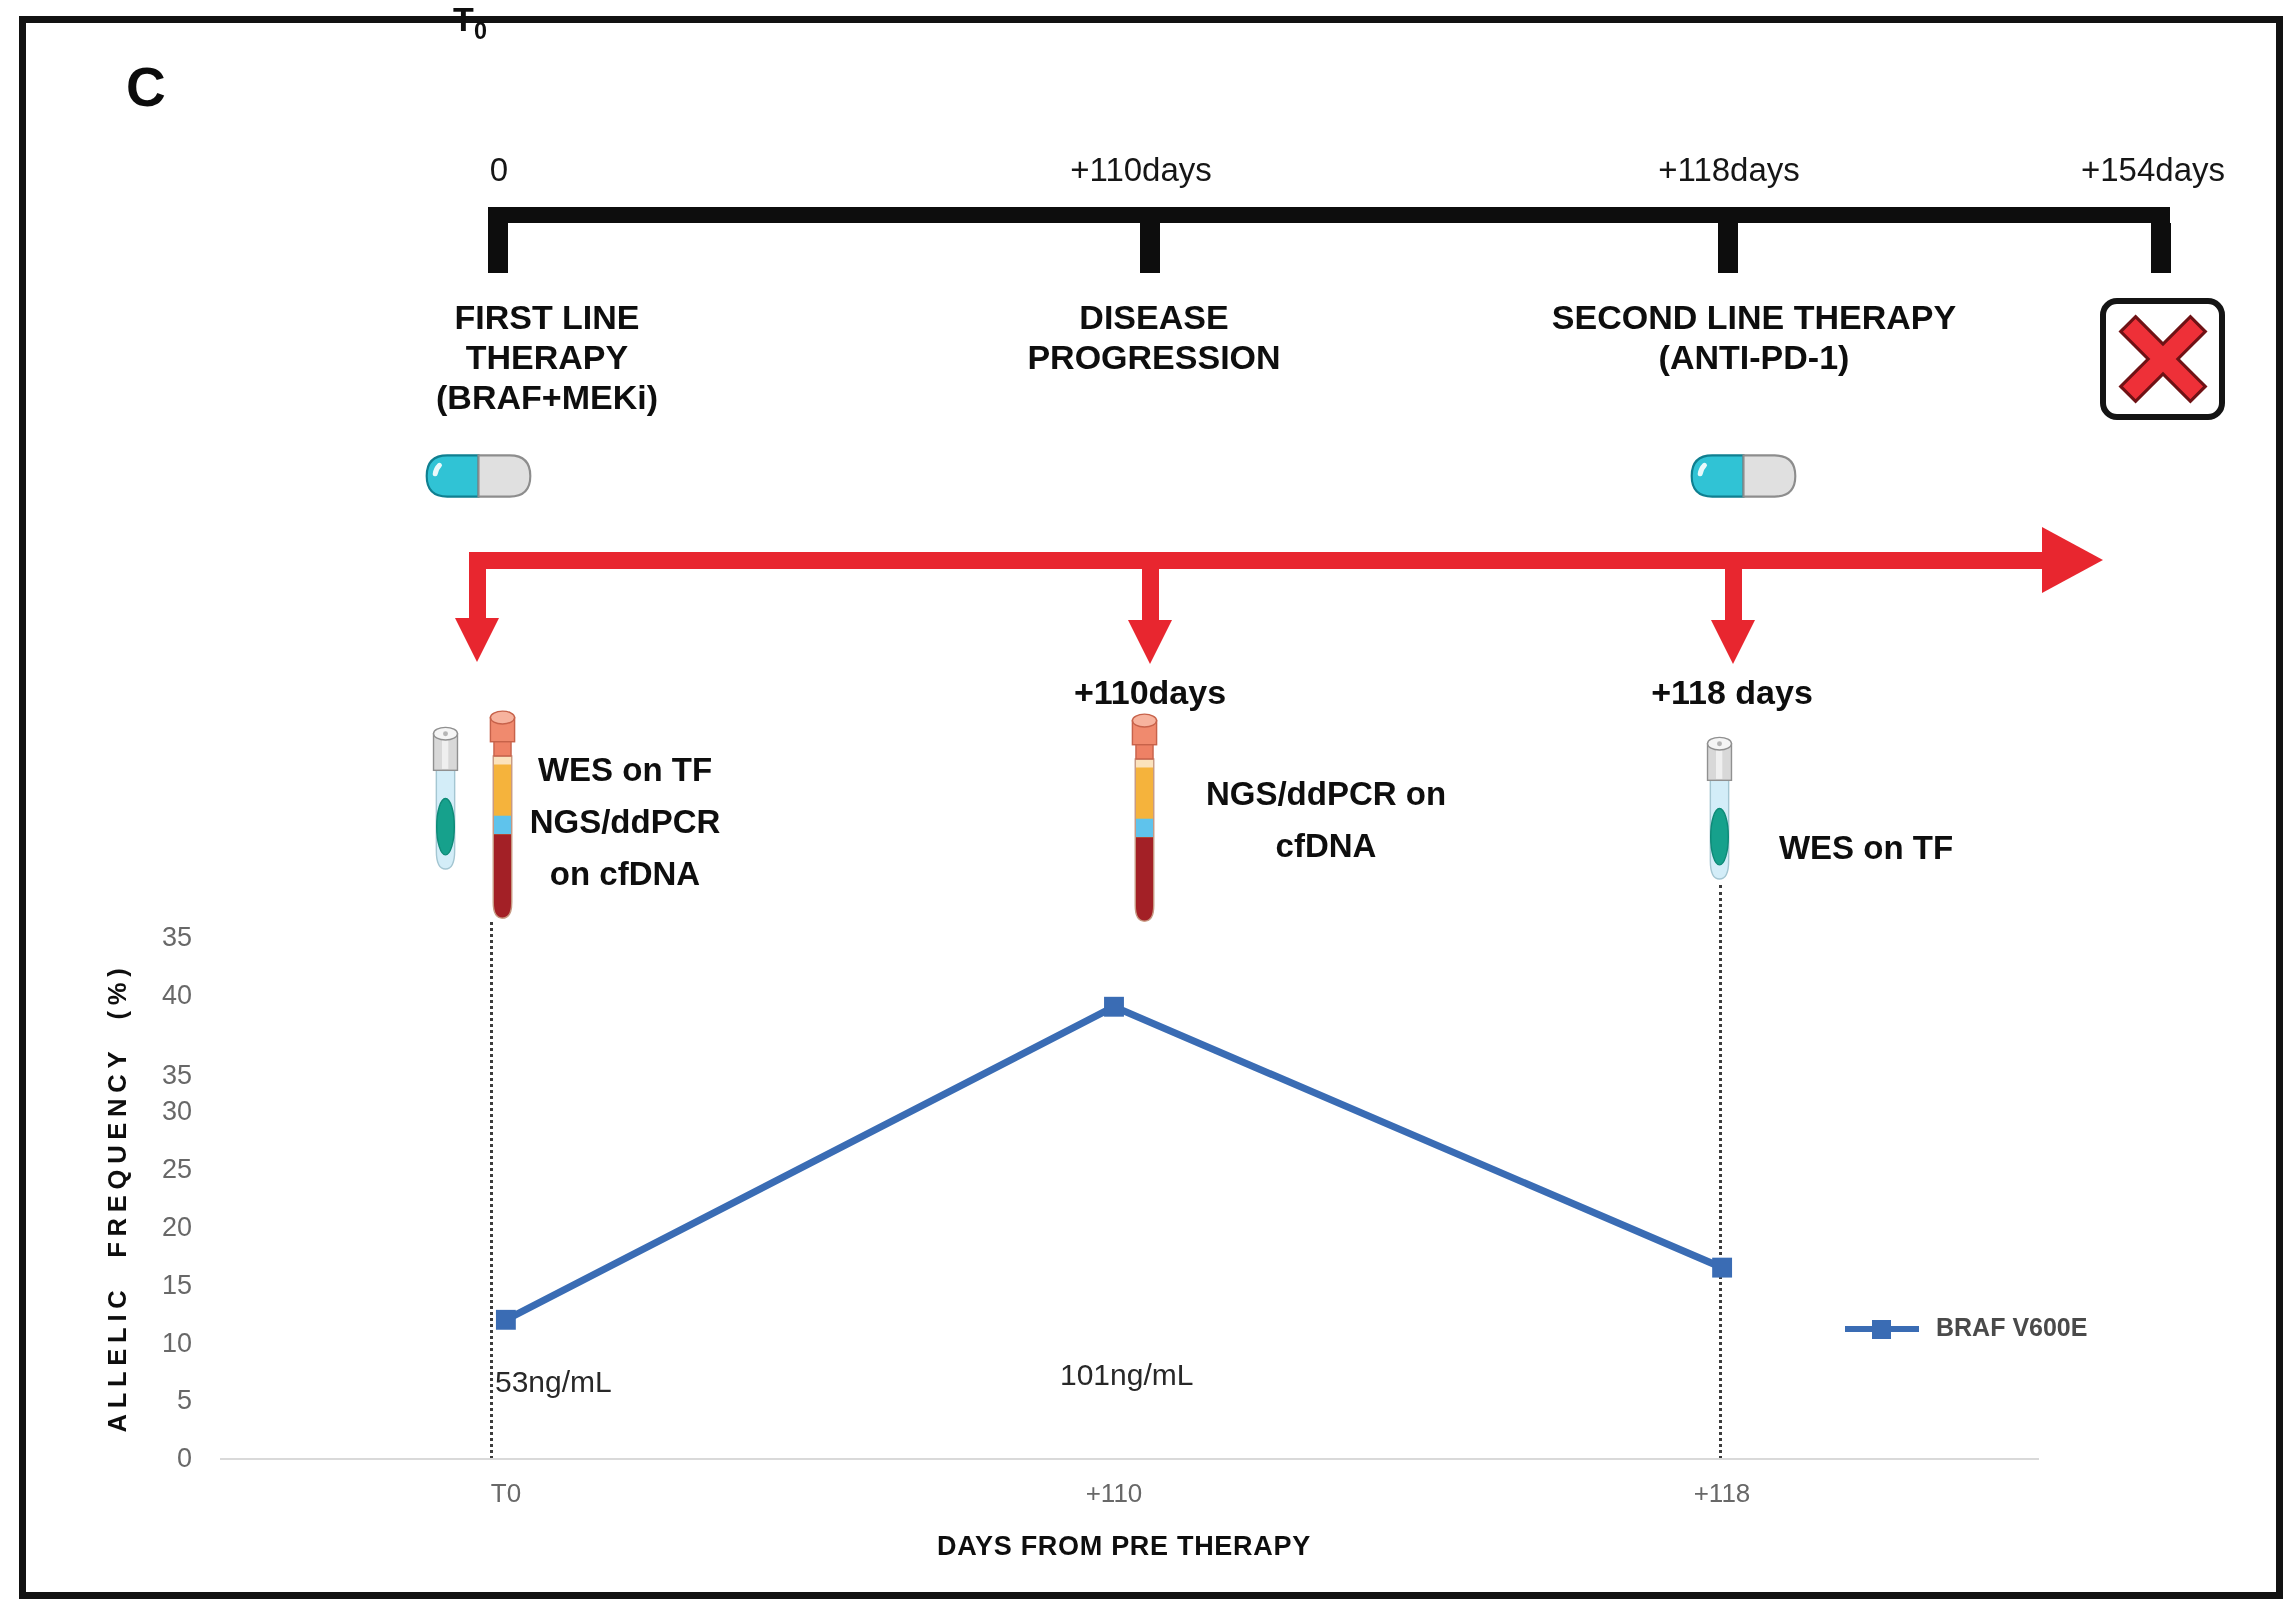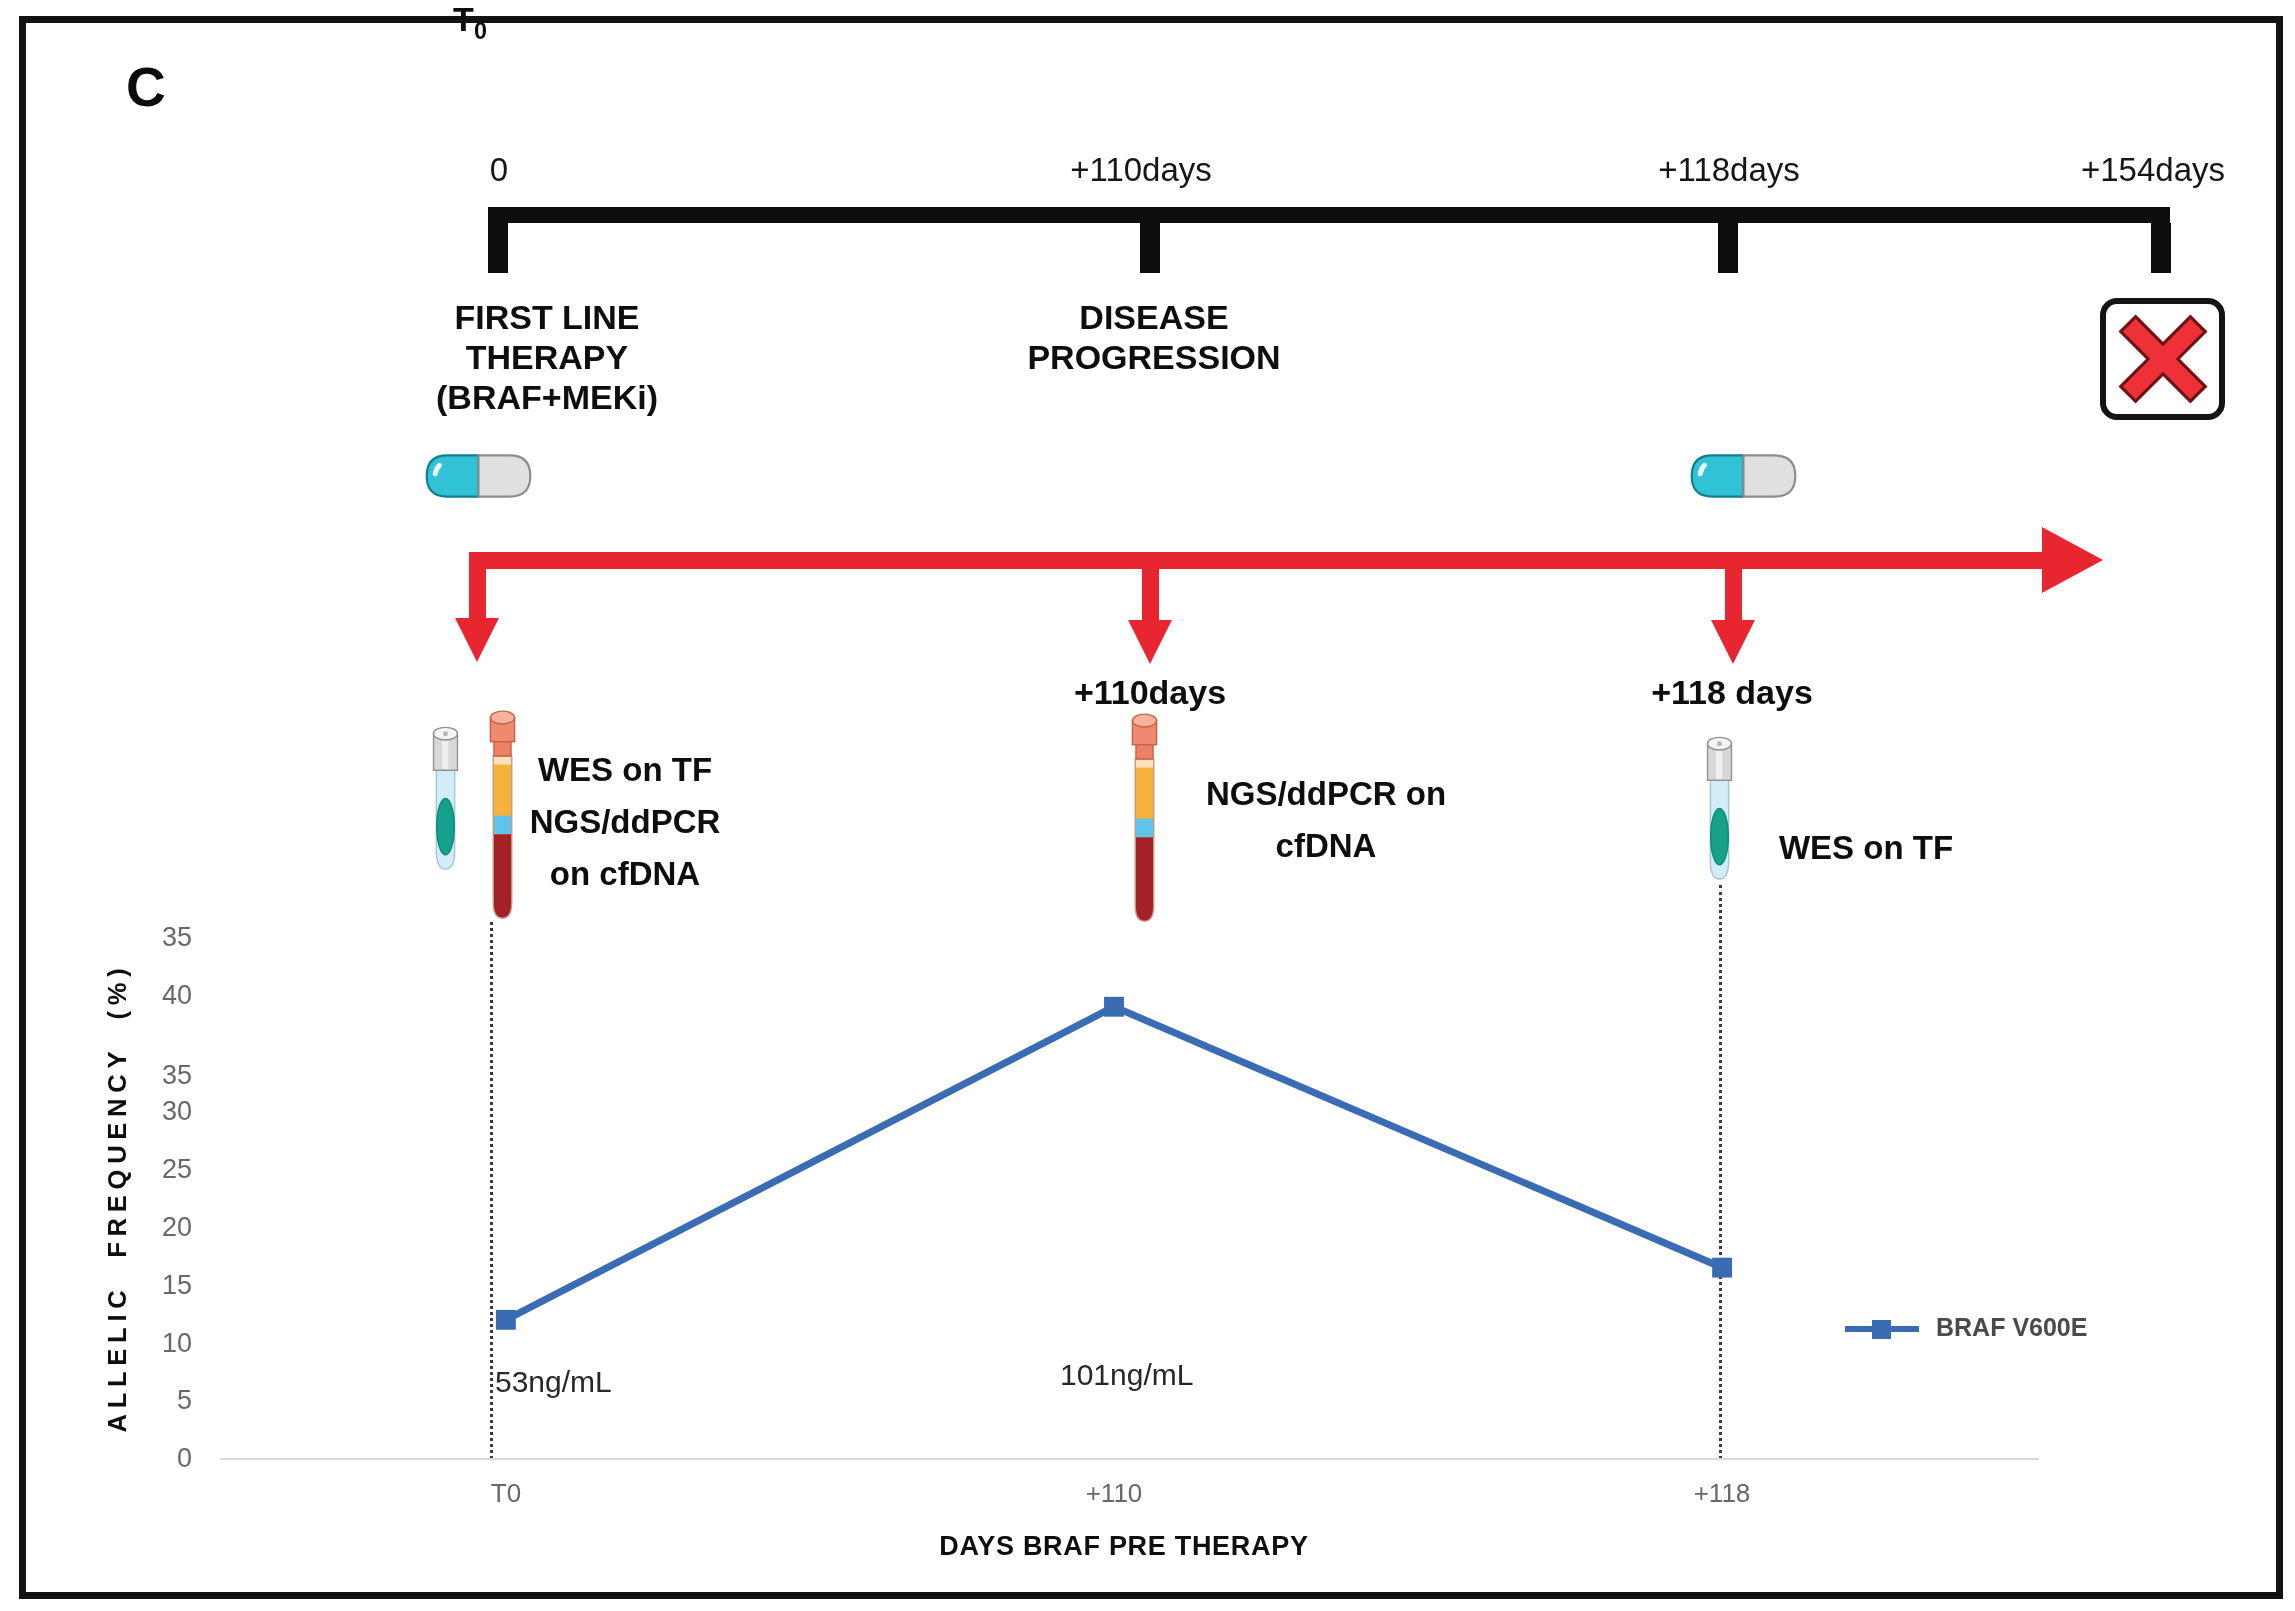--- a/index.html
+++ b/index.html
@@ -70,20 +70,24 @@
 
   <div class="evt" style="left:1154px;top:297px;">
     <div>DISEASE</div>
     <div>PROGRESSION</div>
   </div>
   <div class="evt" style="left:547px;top:297px;">
     <div>FIRST LINE</div>
     <div>THERAPY</div>
     <div>(BRAF+MEKi)</div>
   </div>
+  <div class="evt" style="left:1754px;top:297px;">
+    <div>SECOND LINE THERAPY</div>
+    <div>(ANTI-PD-1)</div>
+  </div>
 
   <div class="stop-box">
     <span>
       <svg width="94" height="94" viewBox="0 0 120 120">
         <polygon points="25,6 60,41 95,6 114,25 79,60 114,95 95,114 60,79 25,114 6,95 41,60 6,25" fill="#ee3038" stroke="#6f1215" stroke-width="4"></polygon>
       </svg>
     </span>
   </div>
 
   <div class="abs" style="left:425px;top:454px;">
@@ -189,21 +193,21 @@
       <div class="ytick" style="top: 1328px;">10</div>
       <div class="ytick" style="top: 1385px;">5</div>
       <div class="ytick" style="top: 1443px;">0</div>
     </div>
   <div id="xticks">
       <div class="xtick" style="left: 506px;">T0</div>
       <div class="xtick" style="left: 1114px;">+110</div>
       <div class="xtick" style="left: 1722px;">+118</div>
     </div>
   <div class="y-title">ALLELIC FREQUENCY (%)</div>
-  <div class="x-title">DAYS BRAF PRE THERAPY</div>
+  <div class="x-title">DAYS FROM PRE THERAPY</div>
 
   <div class="annot" style="left:495px;top:1365px;">53ng/mL</div>
   <div class="annot" style="left:1060px;top:1358px;">101ng/mL</div>
 
   <svg id="series-svg" width="2295" height="1611" viewBox="0 0 3233 2269">
       <polyline points="712.6333333333332,1859 1569.3,1418 2425.9666666666662,1785.5" fill="none" stroke="#3a6cb4" stroke-width="10"></polyline>
       <rect x="698.6333333333332" y="1845" width="28" height="28" fill="#3a6cb4"></rect>
       <rect x="1555.3" y="1404" width="28" height="28" fill="#3a6cb4"></rect>
       <rect x="2411.9666666666662" y="1771.5" width="28" height="28" fill="#3a6cb4"></rect>
     </svg>

